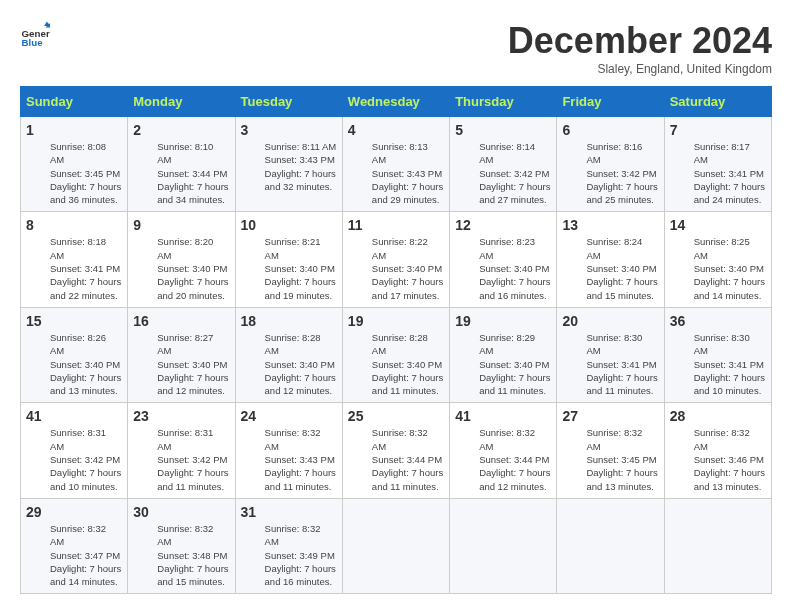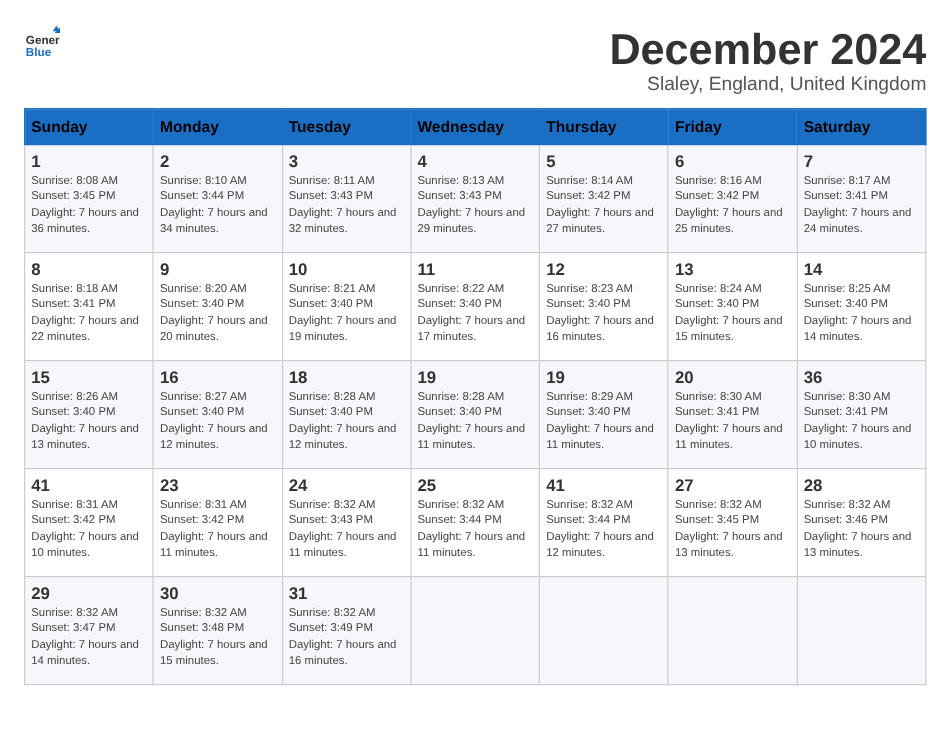--- a/index.html
+++ b/index.html
@@ -27,31 +27,31 @@
     }
     .title-block {
       text-align: right;
     }
     .month-title {
       font-size: 36px;
       font-weight: bold;
       color: #333;
     }
     .subtitle {
-      font-size: 16px;
+      font-size: 12px;
       color: #555;
     }
     table {
       width: 100%;
       border-collapse: collapse;
       table-layout: fixed;
     }
     thead tr th {
       background-color: #1a6fc4;
-      color: #000000;
+      color: #bef264;
       font-size: 13px;
       font-weight: bold;
       padding: 7px 5px;
       text-align: left;
       border: 1px solid #1a6fc4;
       margin-left: 12px;
     }
     tbody tr td {
       border: 1px solid #ccc;
       vertical-align: top;
@@ -70,20 +70,21 @@
     .day-number {
       font-size: 14px;
       font-weight: bold;
       display: block;
       margin-bottom: 2px;
     }
     .day-info {
       font-size: 9.5px;
       line-height: 1.4;
       color: #444;
+      margin-left: 24px;
     }
     .empty-cell {
       background: #f5f7fa !important;
     }
   </style>
 </head>
 <body>
 
 <div class="header">
   <div class="logo">

